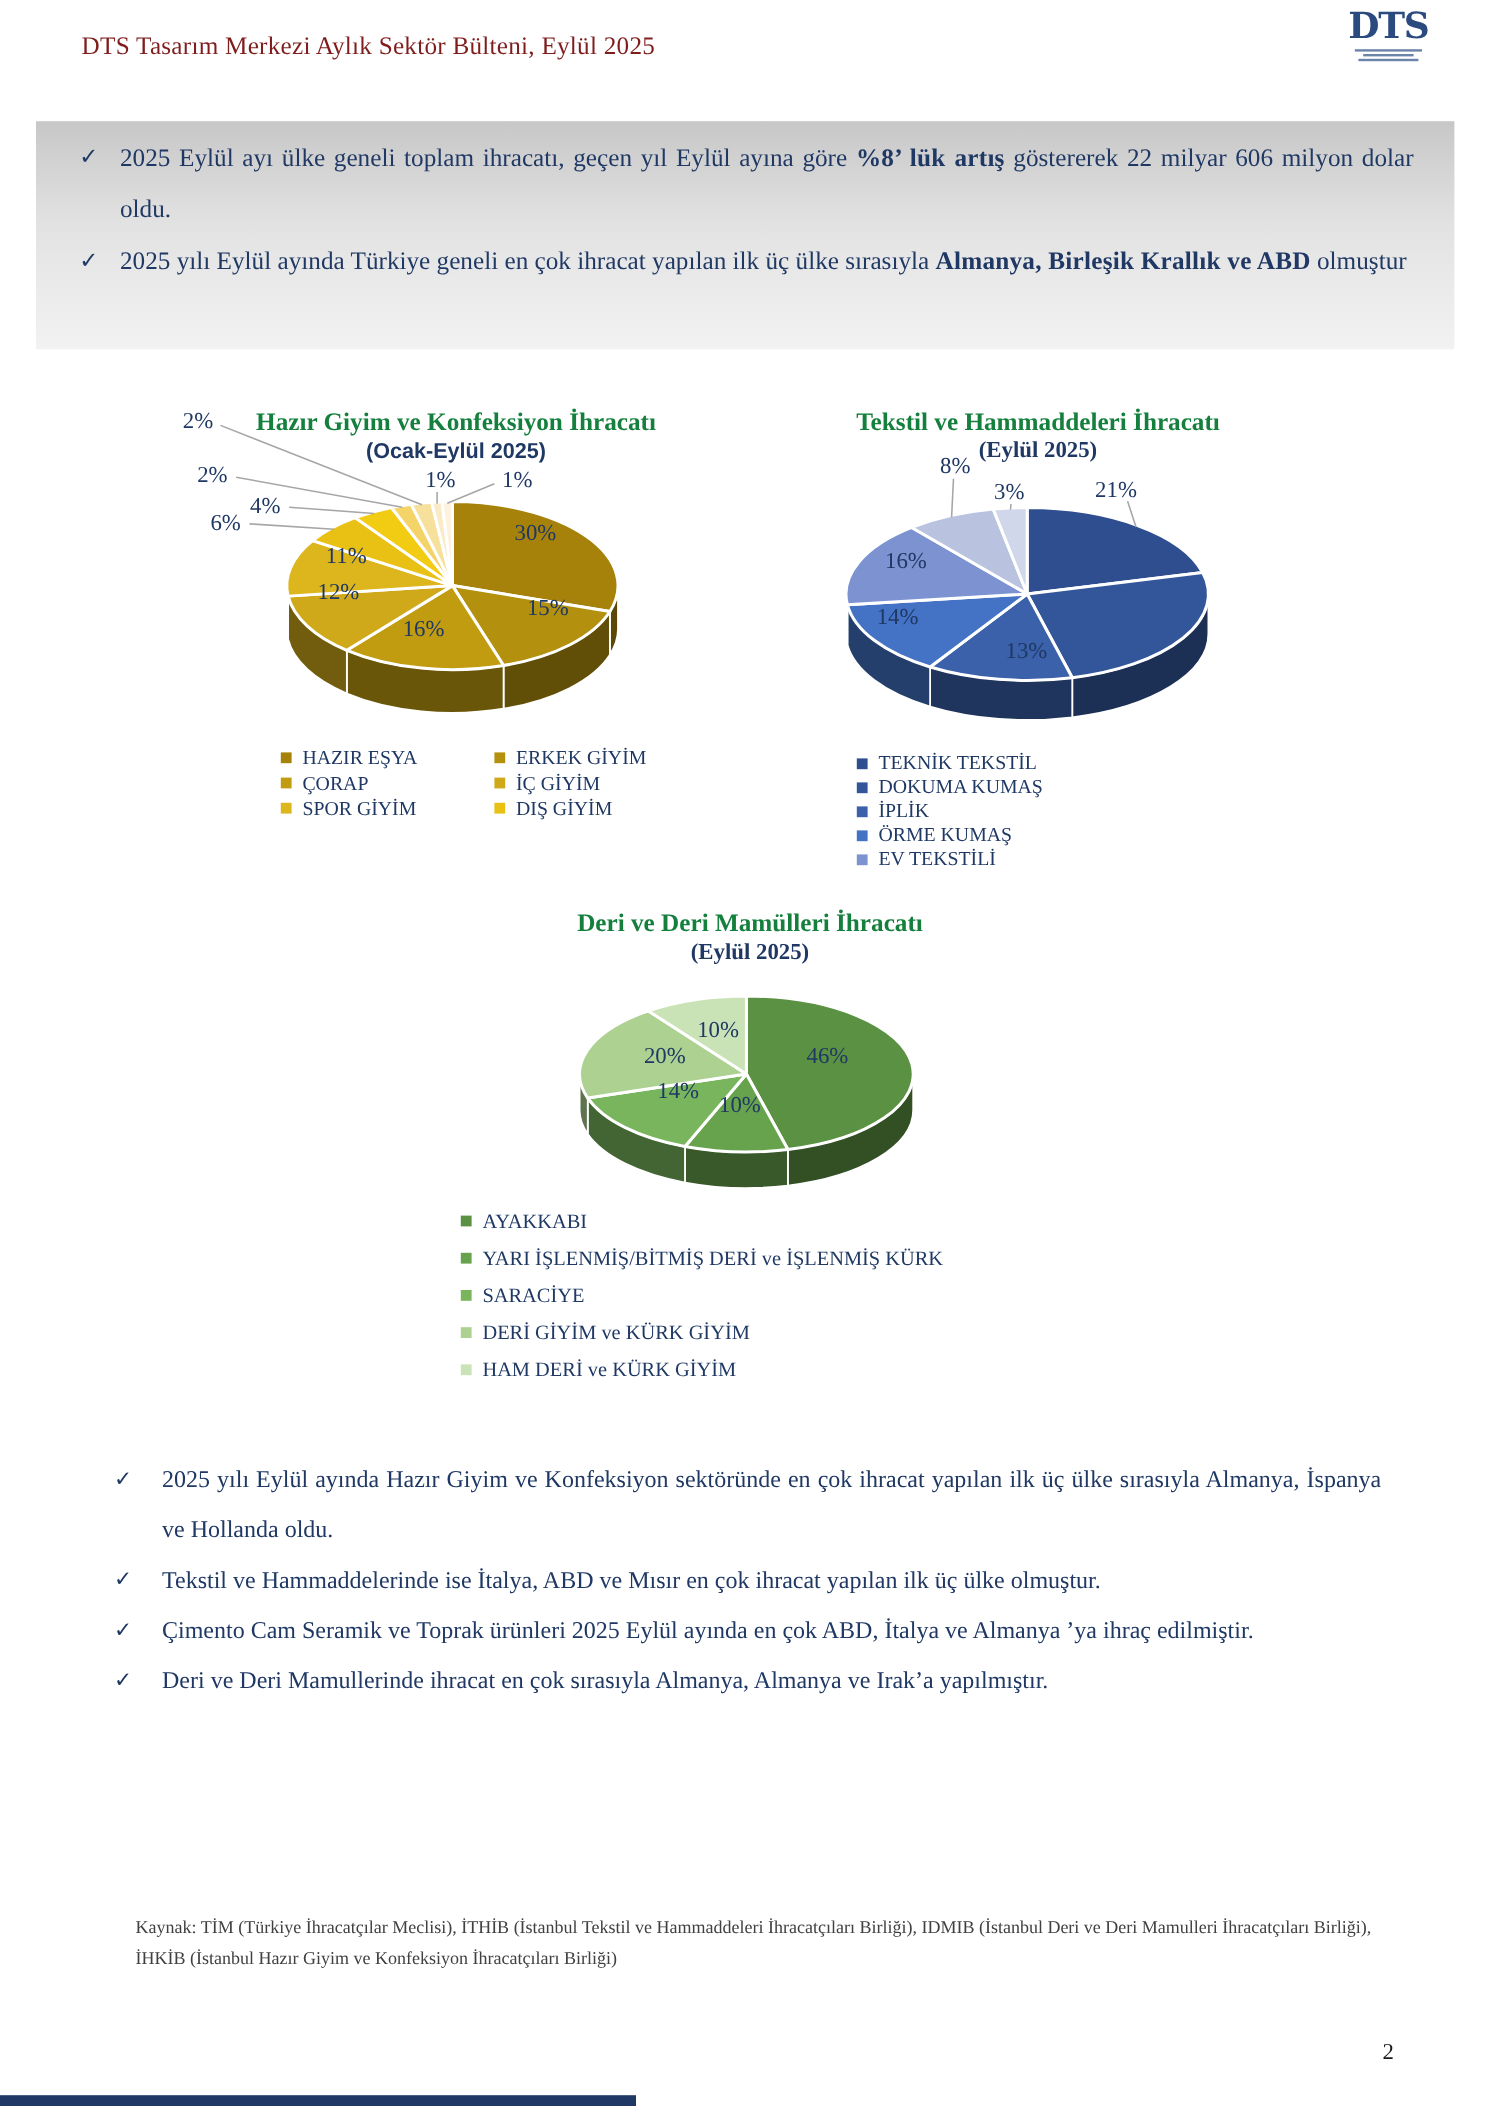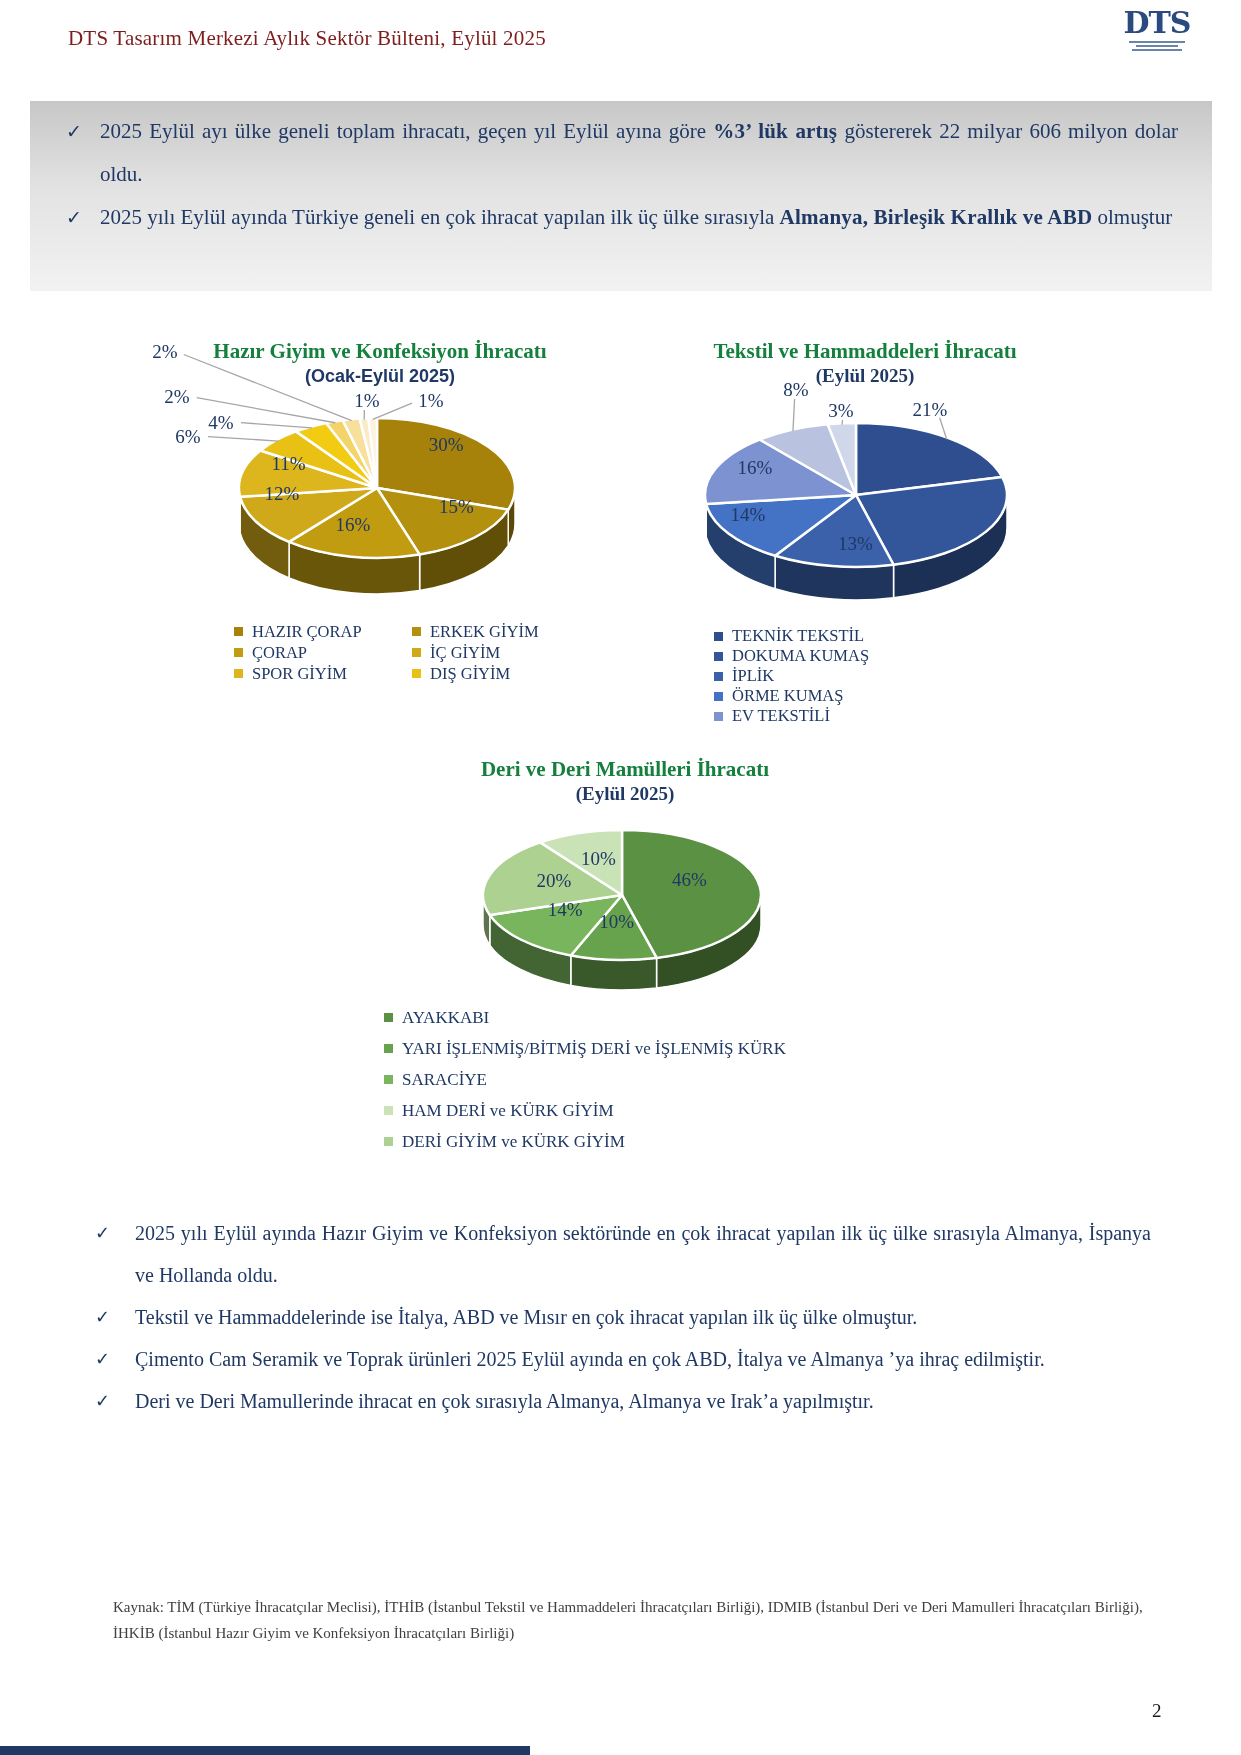--- a/index.html
+++ b/index.html
@@ -64,21 +64,21 @@
     <div class="logo-lines">
       <div class="ll1"></div>
         <div class="ll2"></div>
         <div class="ll3"></div>
     </div>
   </div>
 
   <div class="highlight-box">
     <div class="hb-row">
       <span class="hb-check">✓</span>
-      <span><span>2025 Eylül ayı ülke geneli toplam ihracatı, geçen yıl Eylül ayına göre </span><b>%3’ lük artış</b><span> göstererek 22 milyar 606 milyon dolar oldu.</span></span>
+      <span><span>2025 Eylül ayı ülke geneli toplam ihracatı, geçen yıl Eylül ayına göre </span><b>%8’ lük artış</b><span> göstererek 22 milyar 606 milyon dolar oldu.</span></span>
     </div>
     <div class="hb-row">
       <span class="hb-check">✓</span>
       <span><span>2025 yılı Eylül ayında Türkiye geneli en çok ihracat yapılan ilk üç ülke sırasıyla </span><b>Almanya, Birleşik Krallık ve ABD</b><span> olmuştur</span></span>
     </div>
   </div>
 
   <div class="ct c1t">
     <div class="chart-title">Hazır Giyim ve Konfeksiyon İhracatı</div>
     <div class="chart-subtitle subtitle-sans">(Ocak-Eylül 2025)</div>
@@ -165,21 +165,21 @@
         <text x="135.17748368882278" y="119.58724836892617" text-anchor="middle" dominant-baseline="central" font-size="19" fill="#1F3864">14%</text>
         <text x="124.03794942568366" y="90.54661512668963" text-anchor="middle" dominant-baseline="central" font-size="19" fill="#1F3864">20%</text>
         <text x="168.368915424767" y="68.67242239330531" text-anchor="middle" dominant-baseline="central" font-size="19" fill="#1F3864">10%</text>
       </svg>
     </div>
 
   <div class="legend" id="legend0">
       <div class="col">
         <div class="item">
           <span class="sw" style="background: rgb(166, 130, 11);"></span>
-          <span>HAZIR ÇORAP</span>
+          <span>HAZIR EŞYA</span>
         </div>
         <div class="item">
           <span class="sw" style="background: rgb(193, 156, 16);"></span>
           <span>ÇORAP</span>
         </div>
         <div class="item">
           <span class="sw" style="background: rgb(221, 181, 28);"></span>
           <span>SPOR GİYİM</span>
         </div>
       </div>
@@ -230,27 +230,27 @@
         </div>
         <div class="item">
           <span class="sw" style="background: rgb(103, 162, 76);"></span>
           <span>YARI İŞLENMİŞ/BİTMİŞ DERİ ve İŞLENMİŞ KÜRK</span>
         </div>
         <div class="item">
           <span class="sw" style="background: rgb(121, 181, 93);"></span>
           <span>SARACİYE</span>
         </div>
         <div class="item">
+          <span class="sw" style="background: rgb(172, 209, 144);"></span>
+          <span>DERİ GİYİM ve KÜRK GİYİM</span>
+        </div>
+        <div class="item">
           <span class="sw" style="background: rgb(202, 227, 182);"></span>
           <span>HAM DERİ ve KÜRK GİYİM</span>
         </div>
-        <div class="item">
-          <span class="sw" style="background: rgb(172, 209, 144);"></span>
-          <span>DERİ GİYİM ve KÜRK GİYİM</span>
-        </div>
       </div>
     </div>
 
   <div class="bullets">
     <div class="b-row">
       <span class="b-check">✓</span>
       <span>2025 yılı Eylül ayında Hazır Giyim ve Konfeksiyon sektöründe en çok ihracat yapılan ilk üç ülke sırasıyla Almanya, İspanya ve Hollanda oldu.</span>
     </div>
     <div class="b-row">
       <span class="b-check">✓</span>

